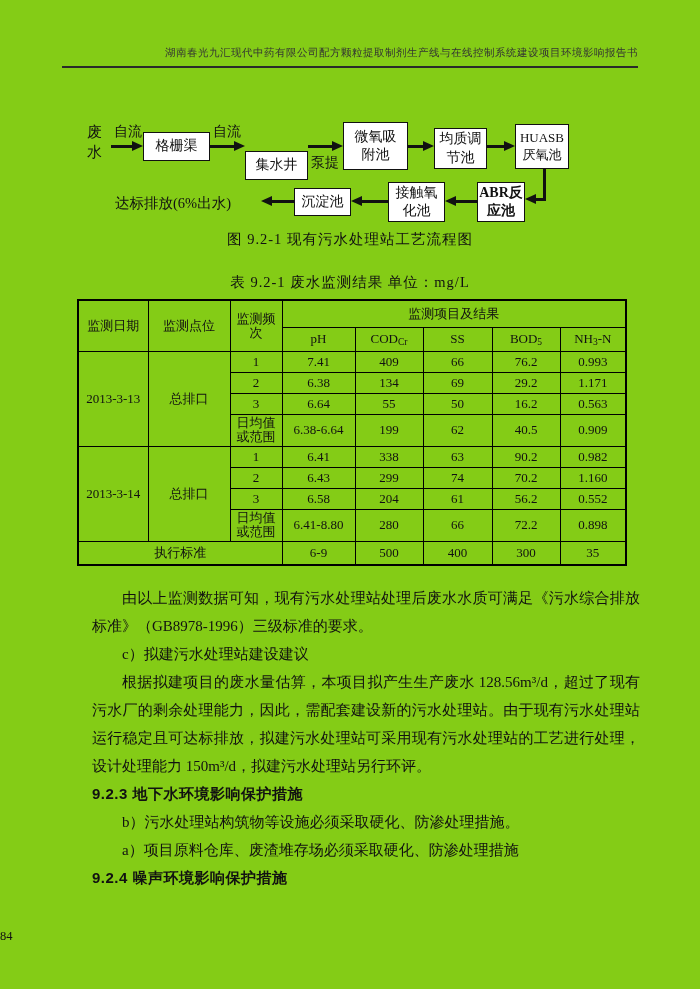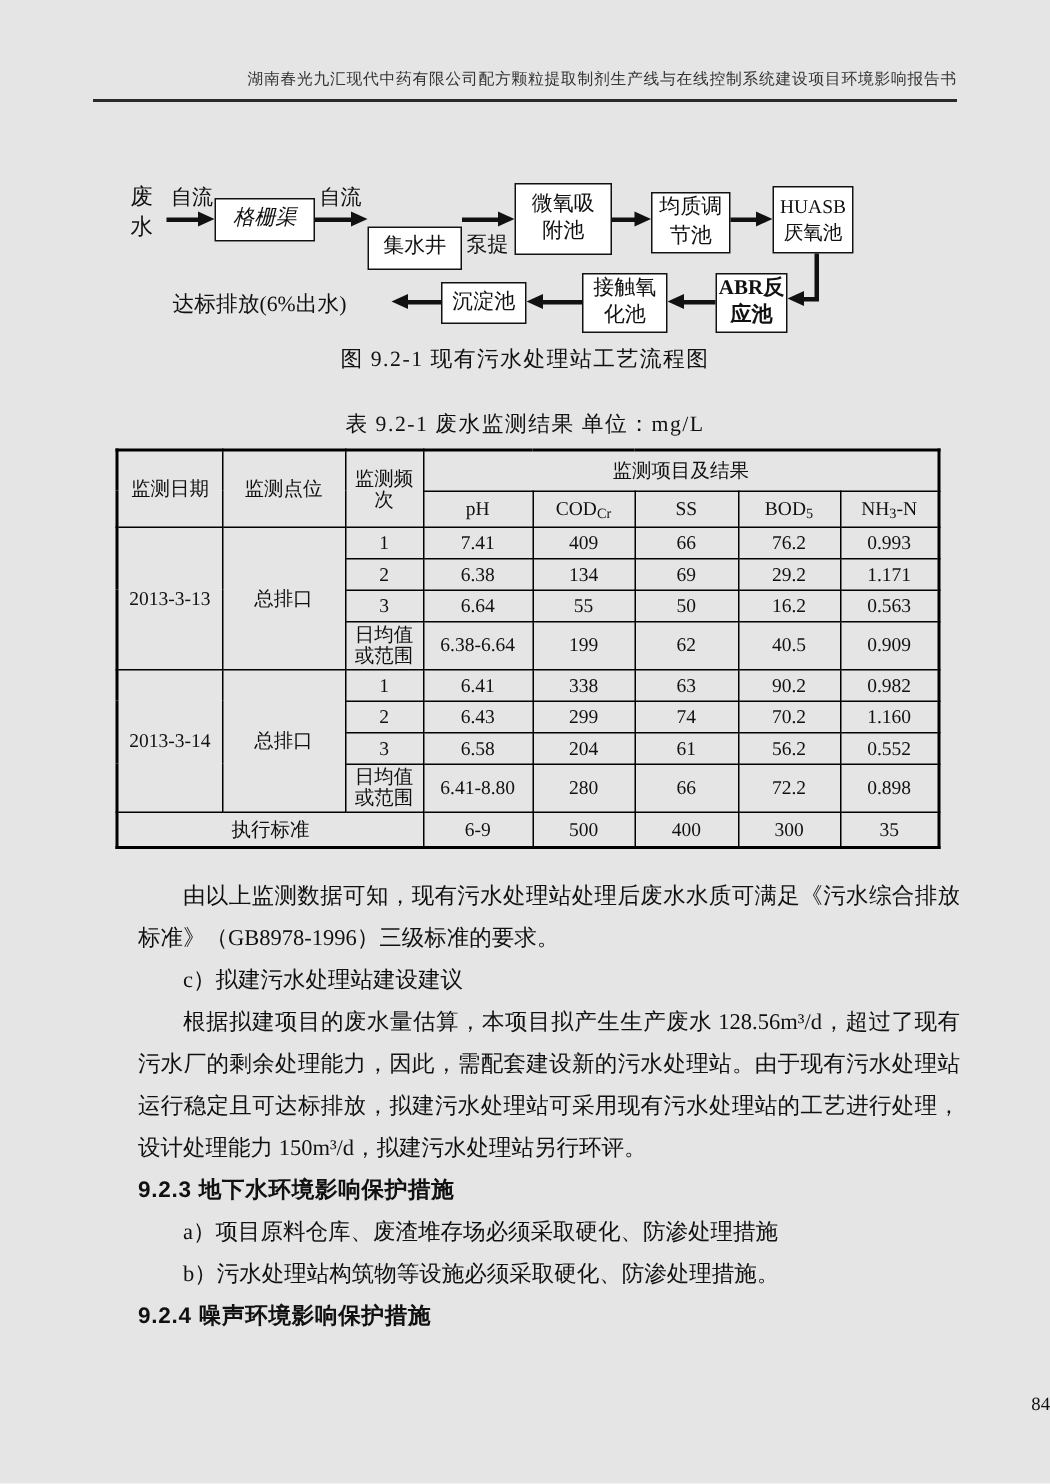--- a/index.html
+++ b/index.html
@@ -2,21 +2,21 @@
 <html><head>
 <meta charset="utf-8">
 <style>
   * { margin:0; padding:0; box-sizing:border-box; }
   html,body { background:#ffffff; }
   body {
     width:700px; height:989px; position:relative;
     font-family:"Liberation Serif","DejaVu Serif",serif;
     color:#111;
   }
-  .page { position:relative; width:700px; height:989px; background:#e5e5e5; overflow:hidden; }
+  .page { position:relative; width:700px; height:989px; background:#84cc16; overflow:hidden; }
 
   
   .doc-header {
     position:absolute; top:46px; left:62px; width:576px;
     border-bottom:2px solid #2a2a2a; padding-bottom:6px;
     text-align:right; font-size:10.5px; color:#333; letter-spacing:0.5px;
   }
 
   
   .flowchart { position:absolute; left:85px; top:112px; width:545px; height:120px; }
@@ -69,40 +69,40 @@
   .body-text {
     position:absolute; top:584px; left:92px; width:548px;
     font-size:15px; line-height:28px; text-align:justify;
   }
   .body-text p { text-indent:2em; }
   .body-text h3 {
     font-family:"Liberation Sans","DejaVu Sans",sans-serif;
     font-size:15px; font-weight:600; letter-spacing:0.5px;
   }
 
-  .page-number { position:absolute; top:929px; left:0; width:700px; text-align:right; font-size:12.5px; }
+  .page-number { position:absolute; top:929px; left:0; width:700px; text-align:left; font-size:12.5px; }
 </style>
 </head>
 <body>
 
 <div class="page">
 
   <div class="doc-header">
     <span>湖南春光九汇现代中药有限公司配方颗粒提取制剂生产线与在线控制系统建设项目环境影响报告书</span>
   </div>
 
   <div class="flowchart">
 
     <div class="flow-text" style="left:2px; top:10px;">废
 水</div>
 
     <span class="flow-label" style="left:29px; top:11px;">自流</span>
     <div class="arrow right" style="left:26px; top:33px; width:22px;"></div>
 
-    <div class="fbox" style="left:58px; top:20px; width:67px; height:29px;font-style:italic;">格栅渠</div>
+    <div class="fbox" style="left:58px; top:20px; width:67px; height:29px;">格栅渠</div>
 
     <span class="flow-label" style="left:128px; top:11px;">自流</span>
     <div class="arrow right" style="left:125px; top:33px; width:25px;"></div>
 
     <div class="fbox" style="left:160px; top:20px; width:63px; height:29px;margin-top:19px;">集水井</div>
 
     <span class="flow-label" style="left:226px; top:6px;margin-top:36px;">泵提</span>
     <div class="arrow right" style="left:223px; top:33px; width:25px;"></div>
 
     <div class="fbox" style="left:258px; top:10px; width:65px; height:48px;">微氧吸
@@ -250,20 +250,20 @@
       <td>35</td>
     </tr>
   </tbody>
     </table>
 
   <div class="body-text">
     <p>由以上监测数据可知，现有污水处理站处理后废水水质可满足《污水综合排放标准》（GB8978-1996）三级标准的要求。</p>
     <p>c）拟建污水处理站建设建议</p>
     <p>根据拟建项目的废水量估算，本项目拟产生生产废水 128.56m³/d，超过了现有污水厂的剩余处理能力，因此，需配套建设新的污水处理站。由于现有污水处理站运行稳定且可达标排放，拟建污水处理站可采用现有污水处理站的工艺进行处理，设计处理能力 150m³/d，拟建污水处理站另行环评。</p>
     <h3>9.2.3  地下水环境影响保护措施</h3>
+    <p>b）污水处理站构筑物等设施必须采取硬化、防渗处理措施。</p>
     <p>a）项目原料仓库、废渣堆存场必须采取硬化、防渗处理措施</p>
-    <p>b）污水处理站构筑物等设施必须采取硬化、防渗处理措施。</p>
     <h3>9.2.4  噪声环境影响保护措施</h3>
   </div>
 
   <div class="page-number">84</div>
 
 </div>
 
 </body></html>

